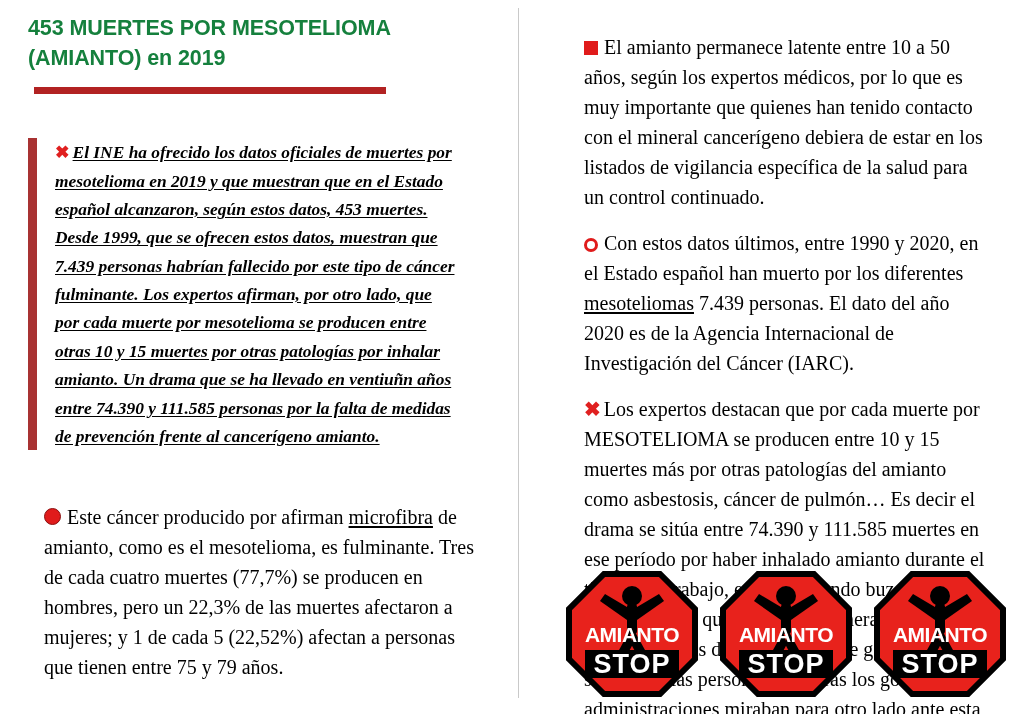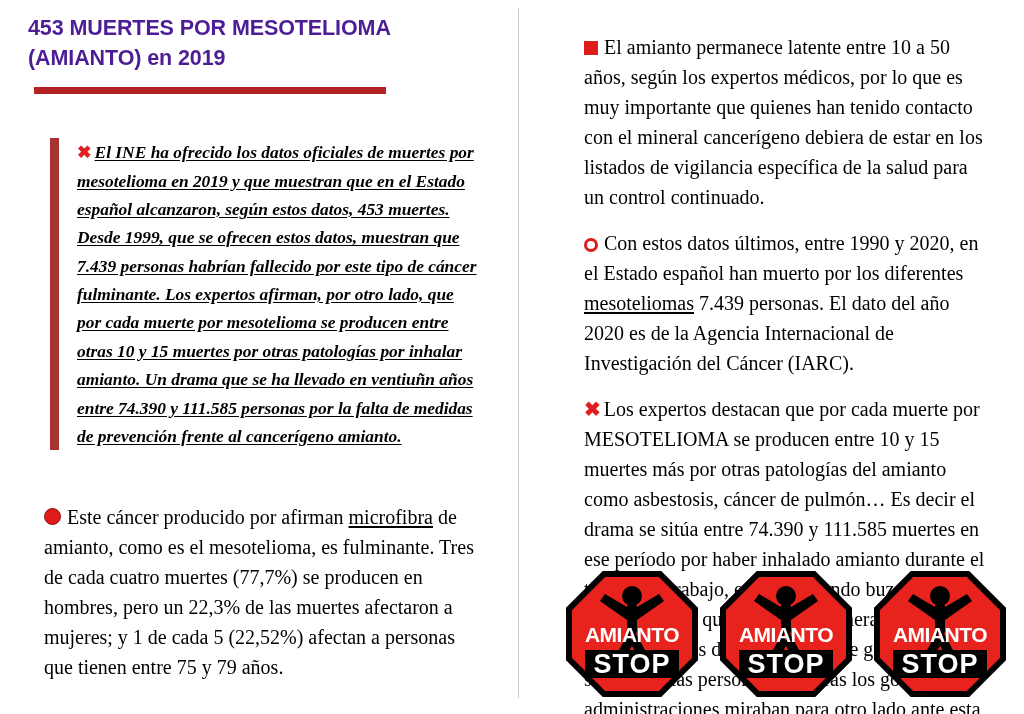--- a/index.html
+++ b/index.html
@@ -34,35 +34,34 @@
     left: 28px;
     top: 14px;
     width: 462px;
   }
   .headline {
     font-family: "Liberation Sans", sans-serif;
     font-weight: bold;
     font-size: 21.5px;
     line-height: 1.38;
     letter-spacing: -0.1px;
-    color: #4c1d95;
+    color: #15803d;
     margin: 0;
     width: 400px;
   }
   .head-rule {
     margin-top: 14px;
     margin-left: 6px;
     width: 352px;
     height: 7px;
     background: #b22222;
   }
   .quote-wrap {
     position: relative;
     margin-top: 44px;
-    margin-left: 22px;
     width: 432px;
   }
   .quote-bar {
     position: absolute;
     left: 0;
     top: 0;
     width: 9px;
     height: 100%;
     background: #a83232;
   }

